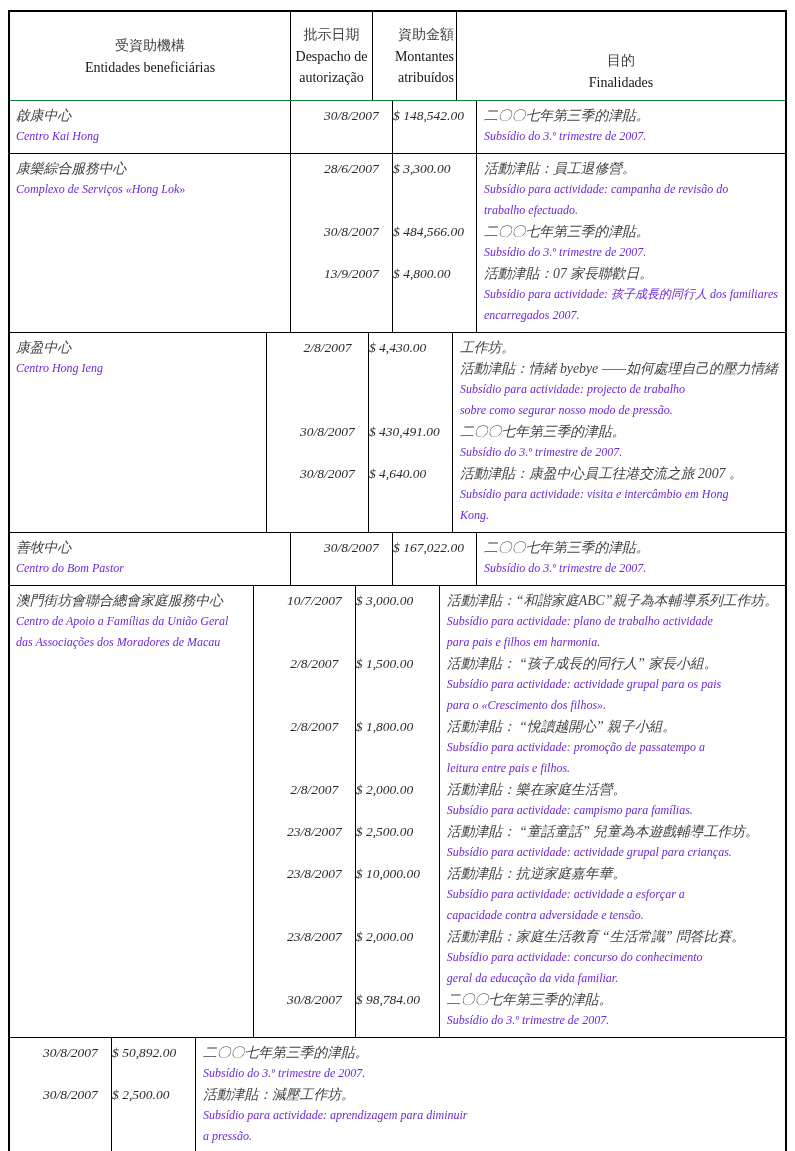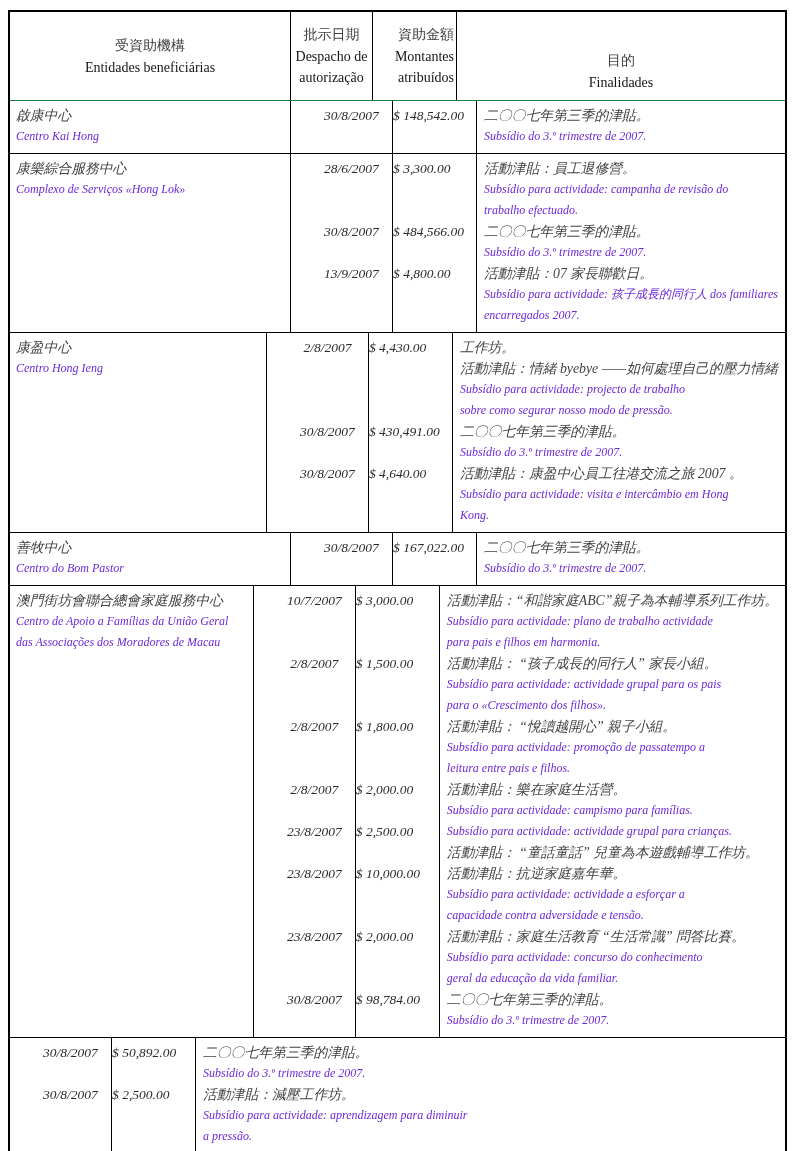--- a/index.html
+++ b/index.html
@@ -268,22 +268,22 @@
               <div class="cell amount-cell">$ 2,000.00</div>
               <div class="cell purpose-cell">
                 <div class="line zh">活動津貼：樂在家庭生活營。</div>
                 <div class="line pt">Subsídio para actividade: campismo para famílias.</div>
               </div>
             </div>
             <div class="entry">
               <div class="cell date-cell">23/8/2007</div>
               <div class="cell amount-cell">$ 2,500.00</div>
               <div class="cell purpose-cell">
+                <div class="line zh">活動津貼： “童話童話” 兒童為本遊戲輔導工作坊。</div>
                 <div class="line pt">Subsídio para actividade: actividade grupal para crianças.</div>
-                <div class="line zh">活動津貼： “童話童話” 兒童為本遊戲輔導工作坊。</div>
               </div>
             </div>
             <div class="entry">
               <div class="cell date-cell">23/8/2007</div>
               <div class="cell amount-cell">$ 10,000.00</div>
               <div class="cell purpose-cell">
                 <div class="line zh">活動津貼：抗逆家庭嘉年華。</div>
                 <div class="line pt">Subsídio para actividade: actividade a esforçar a</div>
                 <div class="line pt">capacidade contra adversidade e tensão.</div>
               </div>

